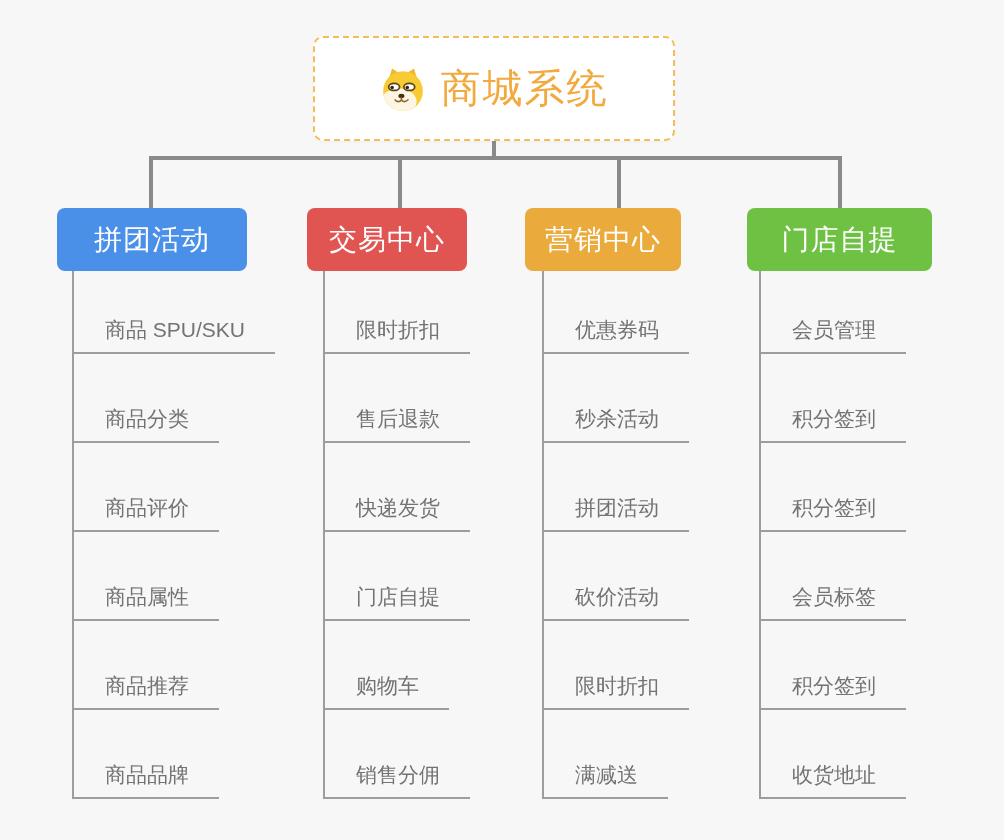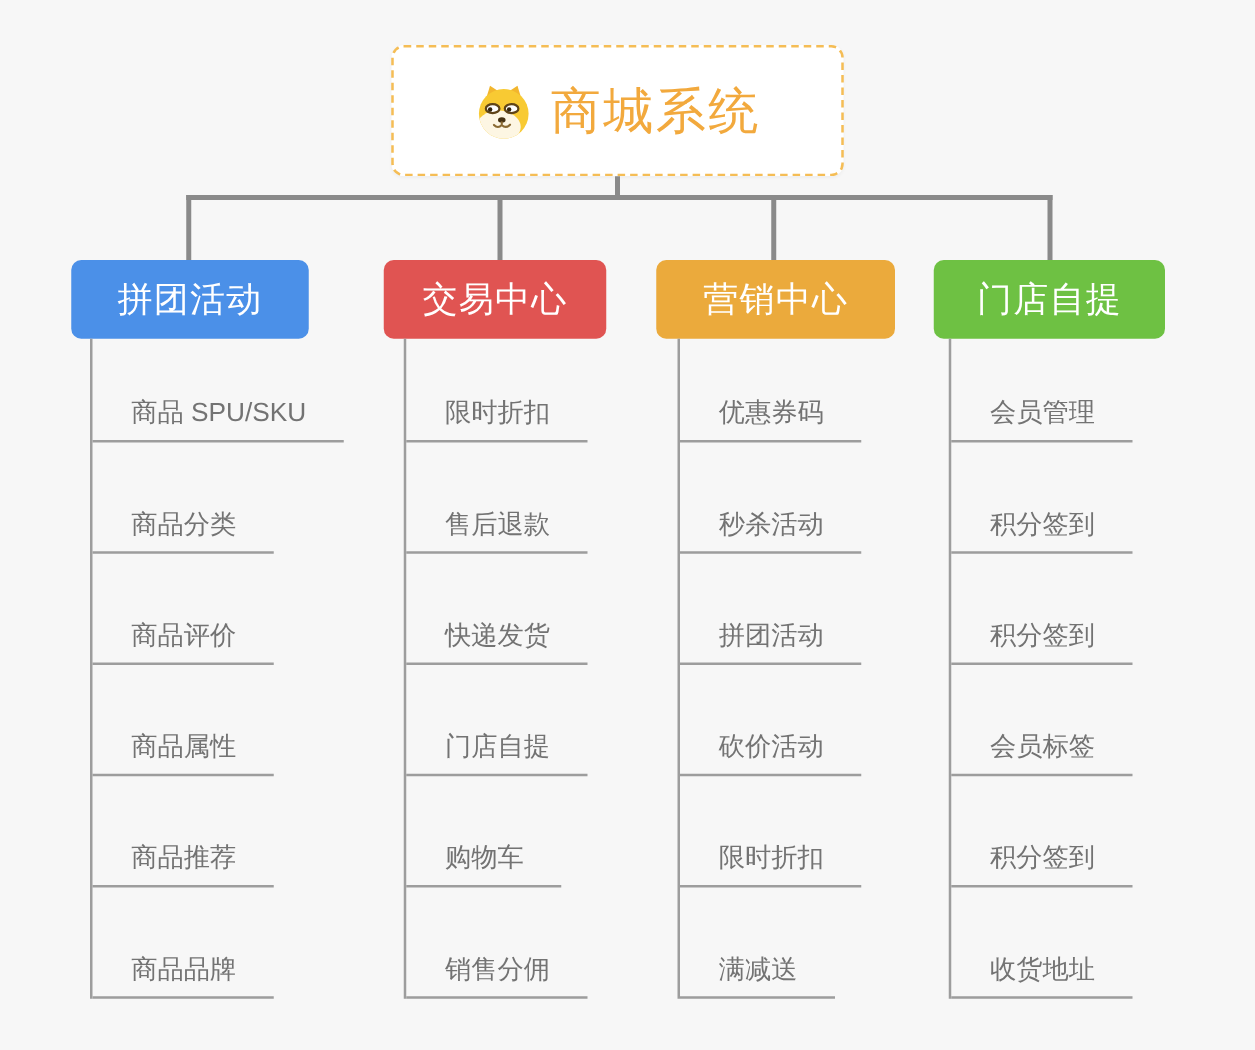--- a/index.html
+++ b/index.html
@@ -56,22 +56,22 @@
     display: flex;
     align-items: center;
     justify-content: center;
     color: #ffffff;
     font-size: 28px;
     letter-spacing: 1px;
     white-space: nowrap;
     cursor: default;
   }
   .branch-1 { left: 57px;  width: 190px; }
-  .branch-2 { left: 307px; width: 178px; }
-  .branch-3 { left: 525px; width: 191px; }
+  .branch-2 { left: 307px; width: 160px; }
+  .branch-3 { left: 525px; width: 156px; }
   .branch-4 { left: 747px; width: 185px; }
 
   
   .children {
     position: absolute;
     top: 271px;
     height: 528px;
     border-left: 2px solid #9d9d9d;
     display: flex;
     flex-direction: column;

